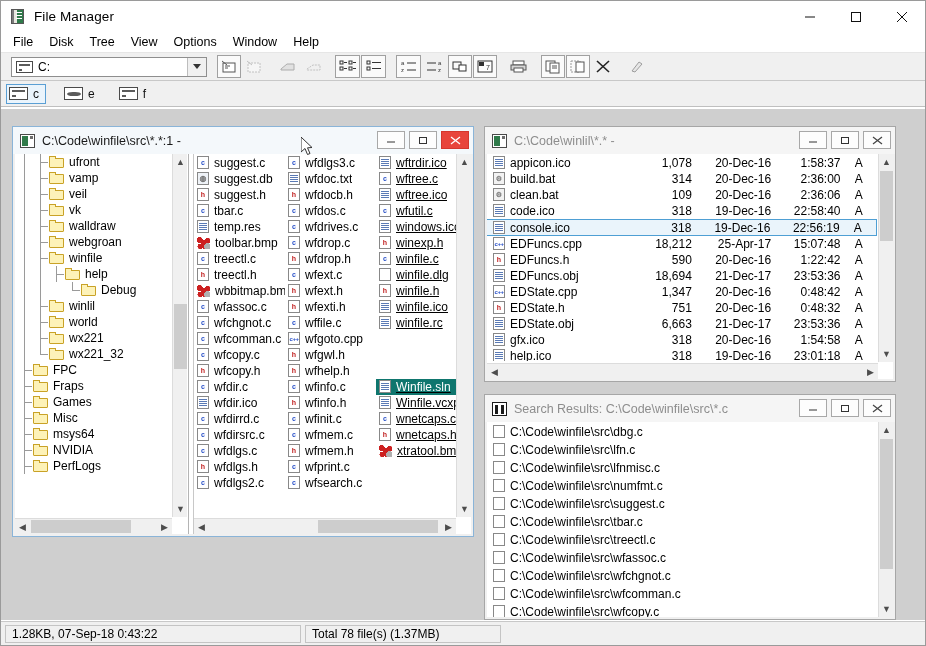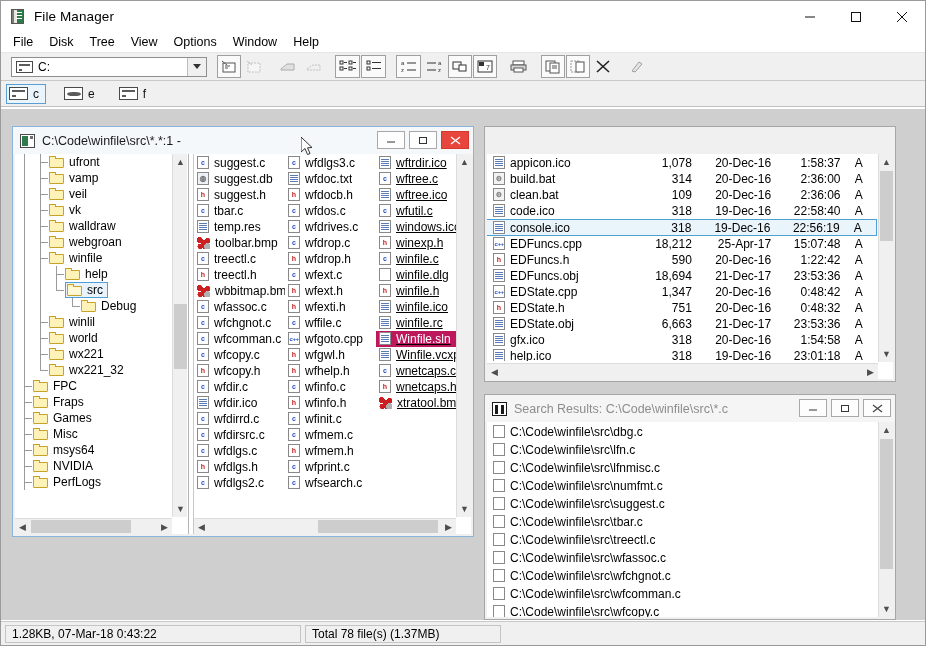--- a/index.html
+++ b/index.html
@@ -295,21 +295,21 @@
   }
   .cols {
     position: absolute; left: 0; top: 1px; right: 14px; bottom: 18px;
     display: flex;
   }
   .col { width: 91px; flex: 0 0 auto; }
   .frow {
     height: 16px; display: flex; align-items: center;
     padding-left: 3px; white-space: nowrap; font-size: 12px;
   }
-  .frow.sel { background: #be185d; }
+  .frow.sel { background: #0f766e; margin-top: 48px; }
   .frow.sel .fname { color: #ffffff; }
   .fname { font-size: 12px; color: #000; overflow: hidden; }
 
   
   .fico {
     width: 13px; height: 14px; flex: 0 0 auto;
     margin-right: 4px; position: relative;
   }
   .fico .sheet {
     position: absolute; left: 0; top: 0;
@@ -717,32 +717,20 @@
             <div class="tree-row">
                 <span class="tw vline"></span>
                 <span class="tw vline"></span>
                 <span class="tw tee"></span>
                 <span class="folder">
                   <span class="fb"></span>
                   <span class="ft"></span>
                 </span>
                 <span class="tree-label">help</span>
               </div>
-            <div class="tree-row selected">
-                <span class="tw vline"></span>
-                <span class="tw vline"></span>
-                <span class="tw ell"></span>
-                <span class="tree-sel-box">
-                  <span class="folder open">
-                    <span class="fb"></span>
-                    <span class="ft"></span>
-                  </span>
-                  <span class="tree-label">src</span>
-                </span>
-              </div>
             <div class="tree-row">
                 <span class="tw vline"></span>
                 <span class="tw vline"></span>
                 <span class="tw"></span>
                 <span class="tw ell"></span>
                 <span class="folder">
                   <span class="fb"></span>
                   <span class="ft"></span>
                 </span>
                 <span class="tree-label">Debug</span>
@@ -1274,20 +1262,42 @@
           <div class="hscroll">
             <div class="hsb-arrow left">◀</div>
             <div class="hsb-thumb" style="left:124px; width:120px;"></div>
             <div class="hsb-arrow right">▶</div>
           </div>
         </div>
       </div>
     </div>
 
     <div class="child inactive" style="left:483px; top:17px; width:412px; height:256px;">
+      <div class="child-title">
+        <span class="ct-icon"></span>
+        <span class="ct-text">C:\Code\winlil\*.* -</span>
+        <div class="ct-btns">
+          <div class="ct-btn">
+            <svg width="10" height="8" viewBox="0 0 10 8">
+                <line x1="1" y1="6" x2="9" y2="6" stroke="#333"></line>
+              </svg>
+          </div>
+          <div class="ct-btn">
+            <svg width="10" height="9" viewBox="0 0 10 9">
+                <rect x="1.5" y="1.5" width="7" height="6" fill="none" stroke="#333"></rect>
+              </svg>
+          </div>
+          <div class="ct-btn close-x">
+            <svg width="11" height="9" viewBox="0 0 11 9">
+                <line x1="1" y1="1" x2="10" y2="8" stroke="#444" stroke-width="1.2"></line>
+                <line x1="10" y1="1" x2="1" y2="8" stroke="#444" stroke-width="1.2"></line>
+              </svg>
+          </div>
+        </div>
+      </div>
       <div class="detail-body">
         <div style="position:absolute; left:0; top:1px; right:16px; bottom:18px; overflow:hidden;">
           <div class="drow">
               <span class="d-name">
                 <span class="fico ico">
                   <span class="sheet"></span>
                   <span class="lines"></span>
                 </span>
                 <span>appicon.ico</span>
               </span>
@@ -1543,17 +1553,17 @@
         </div>
       </div>
     </div>
 
     <svg style="position:absolute; left:300px; top:28px; pointer-events:none;" width="14" height="20" viewBox="0 0 14 20">
       <polygon points="0,0 0,15 4,11.5 6.5,17.5 9,16.5 6.5,10.8 11,10.5" fill="#ffffff" stroke="#333" stroke-width="1"></polygon>
     </svg>
   </div>
 
   <div class="statusbar">
-    <div class="sb-cell c1">1.28KB, 07-Mar-18 0:43:22</div>
+    <div class="sb-cell c1">1.28KB, 07-Sep-18 0:43:22</div>
     <div class="sb-cell c2">Total 78 file(s) (1.37MB)</div>
   </div>
 
 </div>
 
 </body></html>

